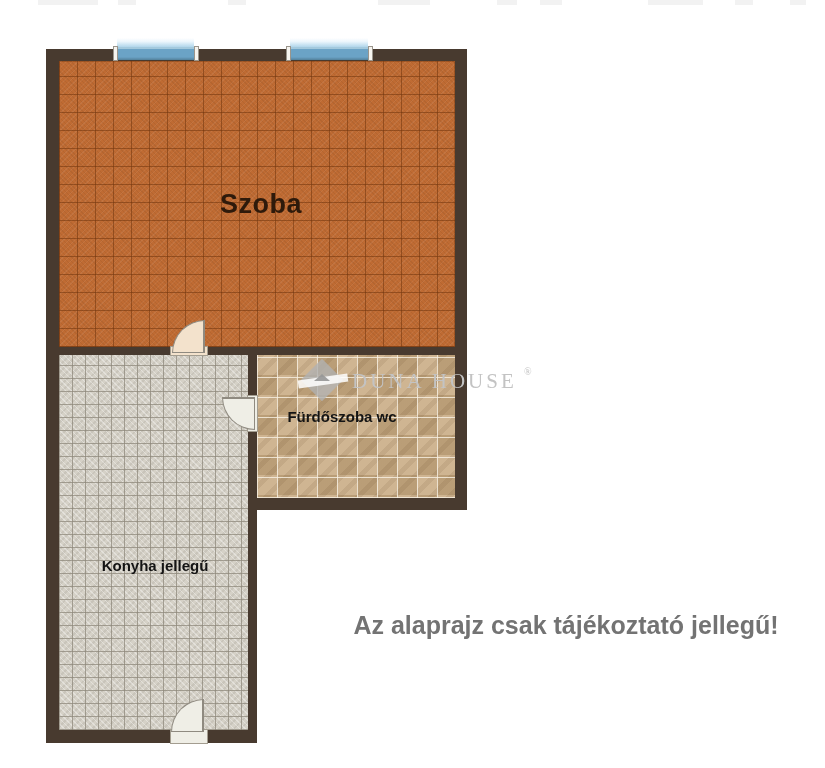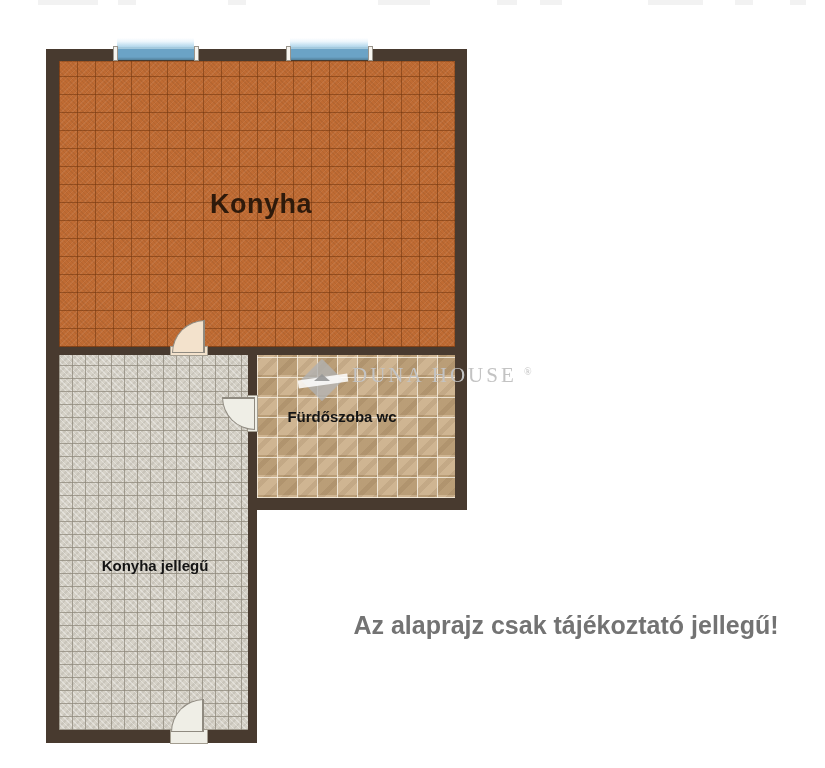--- a/index.html
+++ b/index.html
@@ -117,23 +117,23 @@
   <div class="opening" style="left:247px;top:395px;width:11px;height:37px;background:var(--door_white,#EFEEE6);"></div>
   <div class="door door-arc-bl" style="left:222px;top:397px;width:33px;height:33px;background:var(--door_white,#EFEEE6);"></div>
 
   <div class="opening" style="left:170px;top:729px;width:38px;height:15px;background:var(--door_white,#EFEEE6);"></div>
   <div class="door door-arc-tl" style="left:171px;top:699px;width:33px;height:33px;background:var(--door_white,#EFEEE6);"></div>
 
   <div class="wm" style="left:296px;top:360px;width:250px;height:42px;">
     <div class="wm-diamond" style="left:11px;top:5px;"></div>
     <div class="wm-stripe" style="left:2px;top:17px;width:50px;height:8px;"></div>
     <div class="wm-roof" style="left:18px;top:14px;"></div>
-    <div class="wm-text" style="left:56px;top:3px;">DUNA HOUSE</div>
+    <div class="wm-text" style="left:56px;top:9px;">DUNA HOUSE</div>
     <div class="wm-reg" style="left:228px;top:6px;">®</div>
   </div>
 
-  <div class="room-label label-szoba" style="left:261px;top:204px;">Konyha</div>
+  <div class="room-label label-szoba" style="left:261px;top:204px;">Szoba</div>
   <div class="room-label label-small" style="left:342px;top:416px;text-align:right;">Fürdőszoba wc</div>
   <div class="room-label label-small" style="left:155px;top:565px;">Konyha jellegű</div>
 
   <div class="disclaimer" style="left:566px;top:625px;">Az alaprajz csak tájékoztató jellegű!</div>
 
 </div>
 
 </body></html>

